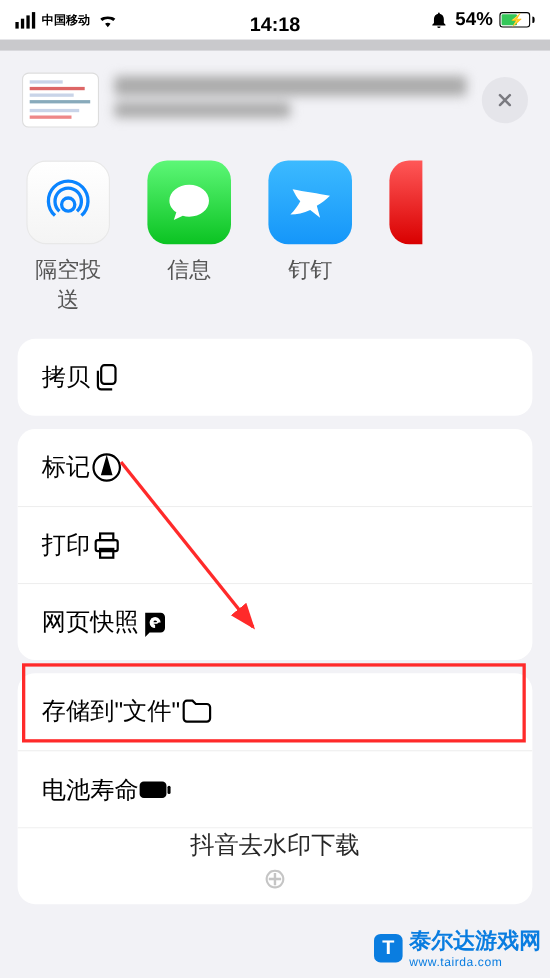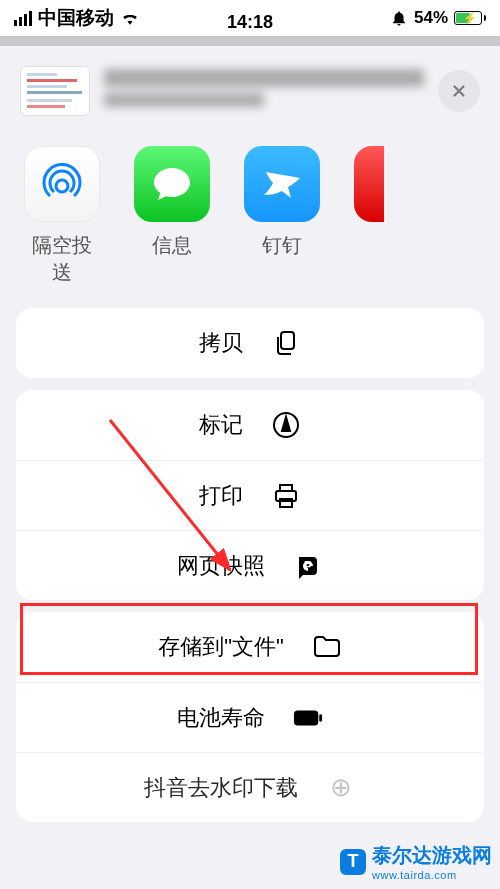--- a/index.html
+++ b/index.html
@@ -51,35 +51,35 @@
   .app-label{ font-size:20px; color:#555; text-align:center;}
   .ic-airdrop{ background:linear-gradient(180deg,#ffffff,#f4f4f4); border:1px solid #e8e8e8;}
   .ic-msg{ background:linear-gradient(180deg,#5df777,#0bc322);}
   .ic-mail{ background:linear-gradient(180deg,#26b6ff,#0a6ff0);}
   .ic-ding{ background:linear-gradient(180deg,#3cbaff,#1596f9);}
   .ic-partial{ background:linear-gradient(180deg,#ff5858,#d90000); width:30px; border-radius:18px 0 0 18px;}
   .app-partial{width:30px; flex:0 0 30px; height:76px;}
 
   
   .group{ background:#fff; margin:12px 16px 0 16px; border-radius:16px; overflow:hidden;}
-  .row{ display:flex; align-items:center; justify-content:center; padding:0 22px; height:70px; font-size:22px; color:#000; border-top:1px solid #eee; cursor:pointer;gap:28px;}
+  .row{ display:flex; align-items:center; justify-content:flex-start; padding:0 22px; height:70px; font-size:22px; color:#000; border-top:1px solid #eee; cursor:pointer;}
   .group .row:first-child{ border-top:none;}
   .row .r-icon{ width:30px; height:30px; display:flex; align-items:center; justify-content:center;}
 
   
   .highlight-box{ position:absolute; border:3px solid #ff2a2a; pointer-events:none;}
 
   
   .arrow-svg{ position:absolute; pointer-events:none; }
 
   
   .watermark{ position:absolute; right:8px; bottom:8px; display:flex; align-items:center; gap:6px; font-size:20px; font-weight:700; color:#0a7de0;}
   .wm-logo{ width:26px; height:26px; background:#0a7de0; color:#fff; border-radius:6px; display:flex; align-items:center; justify-content:center; font-size:18px;}
 
-  .carrier{font-size:19px; font-weight:600;}
+  .carrier{font-size:11px; font-weight:600;}
 </style>
 </head>
 <body>
 
 <div class="status-bar">
   <div class="status-left">
     <div class="signal-bars">
         <span></span>
         <span></span>
         <span></span>
@@ -218,21 +218,21 @@
     </div>
     <div class="row">
       <span>电池寿命</span>
       <span class="r-icon">
         <svg width="32" height="18" viewBox="0 0 32 18">
             <rect x="1" y="1" width="26" height="16" rx="4" fill="#000"></rect>
             <rect x="28" y="5" width="3" height="8" rx="1.5" fill="#000"></rect>
           </svg>
       </span>
     </div>
-    <div class="row" style="opacity:.85;">
+    <div class="row" style="opacity:.85;flex-direction:column;">
       <span>抖音去水印下载</span>
       <span class="r-icon" style="color:#bbb; font-size:26px;">⊕</span>
     </div>
   </div>
 
 </div>
 
 <div class="highlight-box" style="left:20px; top:603px; width:458px; height:72px;"></div>
 
 <svg class="arrow-svg" style="left:100px; top:410px;" width="180" height="190">

